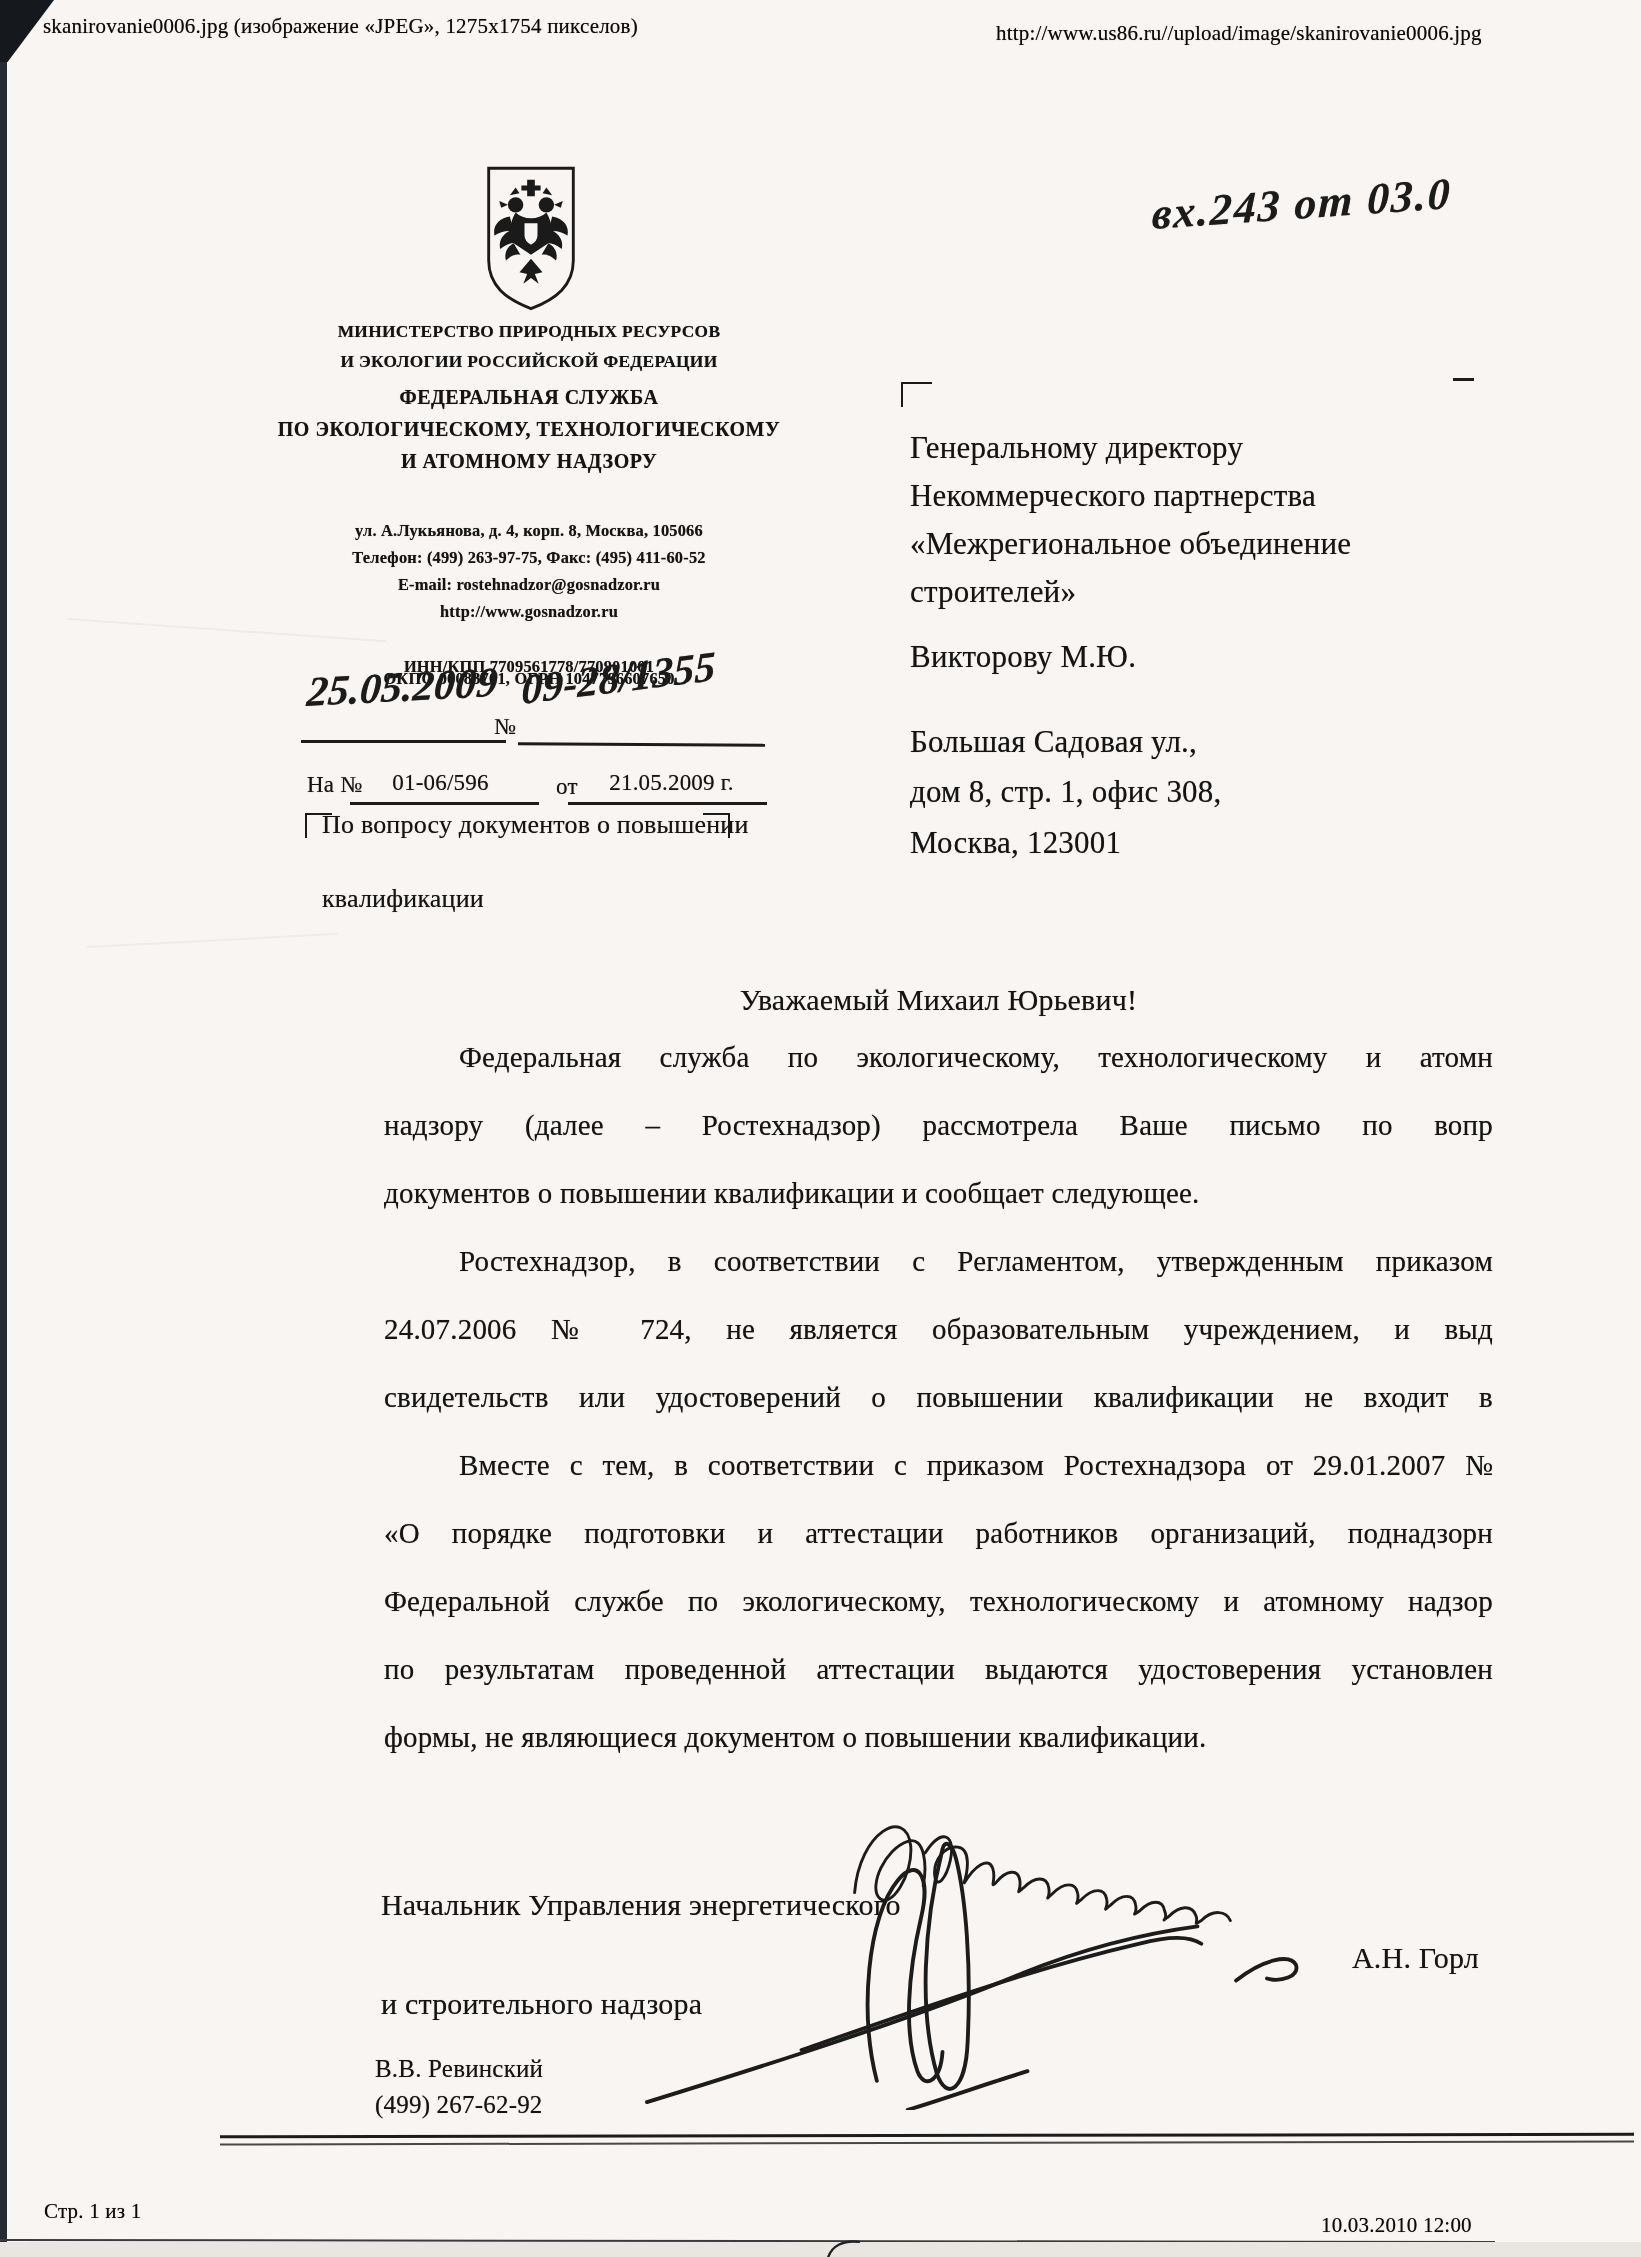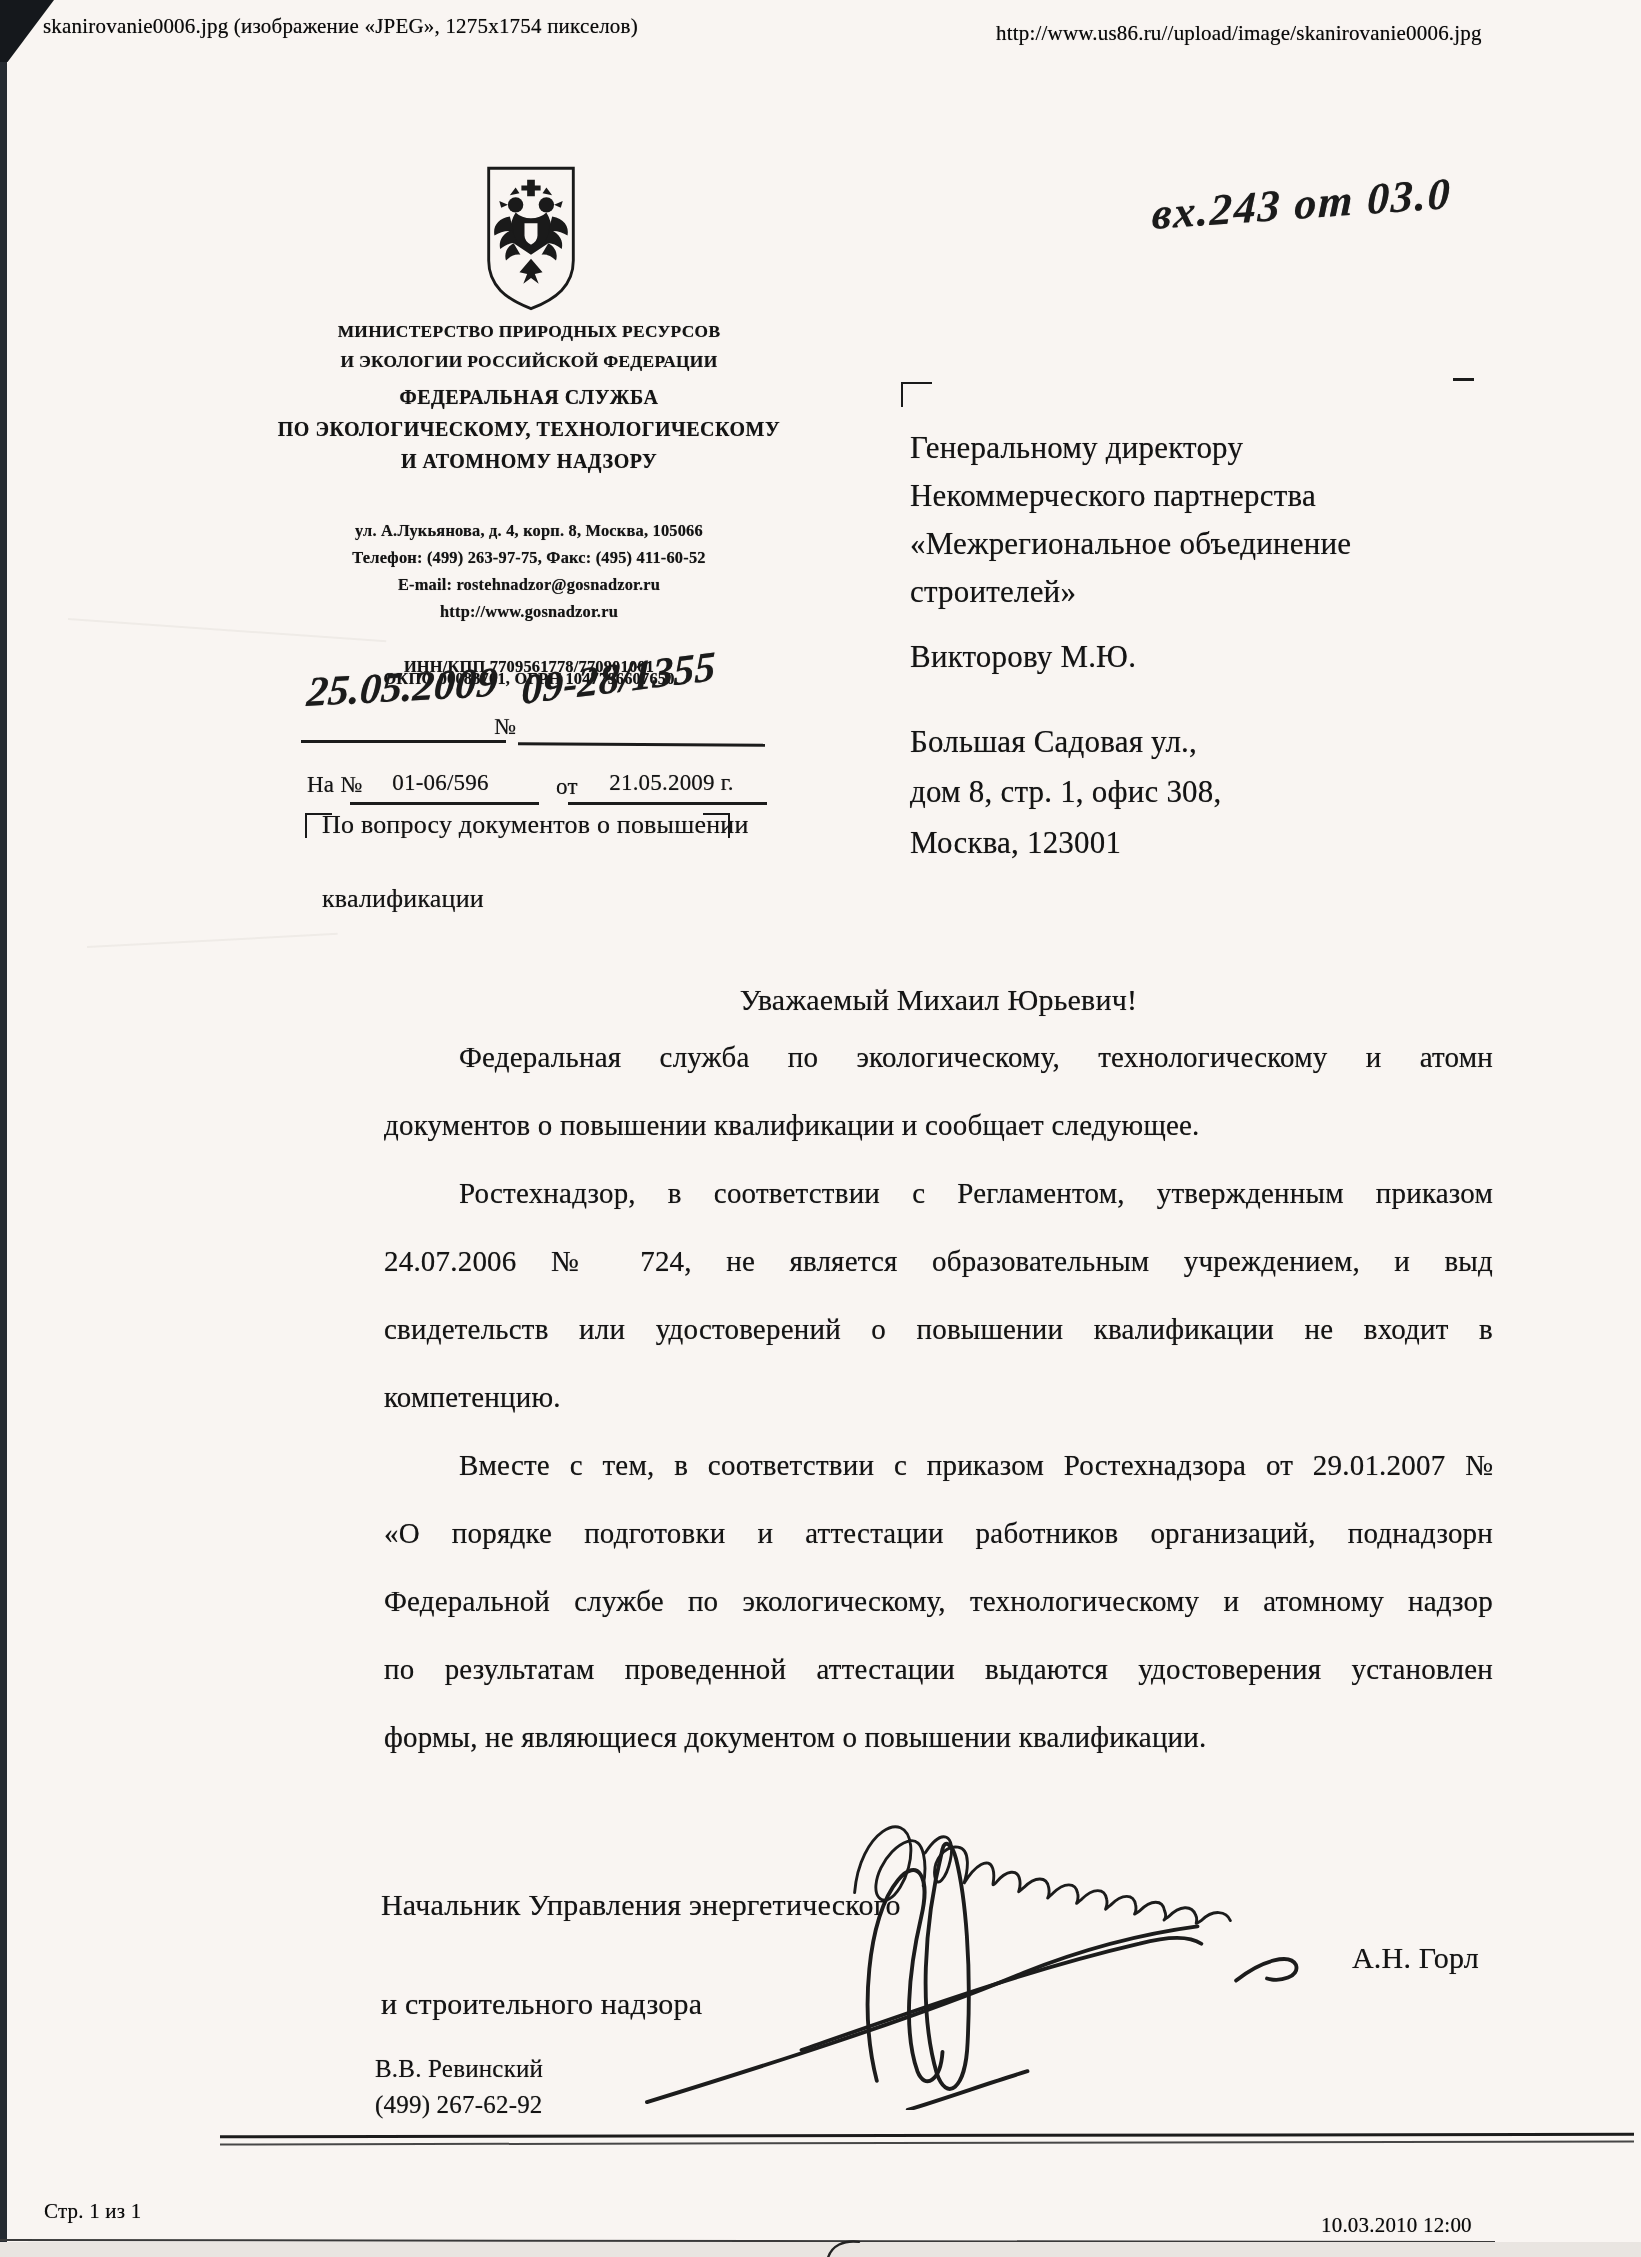--- a/index.html
+++ b/index.html
@@ -123,25 +123,25 @@
   <div class="abs rcp scan" style="left:910px;top:574px;">строителей»</div>
   <div class="abs rcp scan" style="left:910px;top:639px;">Викторову М.Ю.</div>
   <div class="abs rcp scan" style="left:910px;top:724px;">Большая Садовая ул.,</div>
   <div class="abs rcp scan" style="left:910px;top:774px;">дом 8, стр. 1, офис 308,</div>
   <div class="abs rcp scan" style="left:910px;top:825px;">Москва, 123001</div>
 
   <div class="abs scan" style="left:384px;top:983px;width:1109px;text-align:center;font-size:30px;">Уважаемый Михаил Юрьевич!</div>
 
   <div class="abs" style="left:384px;top:1041px;width:1109px;">
     <div class="body-line indent scan">Федеральная служба по экологическому, технологическому и атомн</div>
+    <div class="body-line scan">надзору (далее – Ростехнадзор) рассмотрела Ваше письмо по вопр</div>
     <div class="body-line lastline scan">документов о повышении квалификации и сообщает следующее.</div>
     <div class="body-line indent scan">Ростехнадзор, в соответствии с Регламентом, утвержденным приказом</div>
     <div class="body-line scan">24.07.2006 № 724, не является образовательным учреждением, и выд</div>
     <div class="body-line scan">свидетельств или удостоверений о повышении квалификации не входит в</div>
-    <div class="body-line lastline scan">компетенцию.</div>
     <div class="body-line indent scan">Вместе с тем, в соответствии с приказом Ростехнадзора от 29.01.2007 №</div>
     <div class="body-line scan">«О порядке подготовки и аттестации работников организаций, поднадзорн</div>
     <div class="body-line scan">Федеральной службе по экологическому, технологическому и атомному надзор</div>
     <div class="body-line scan">по результатам проведенной аттестации выдаются удостоверения установлен</div>
     <div class="body-line lastline scan">формы, не являющиеся документом о повышении квалификации.</div>
   </div>
 
   <div class="abs" style="left:618px;top:1791px;">
     <svg width="734" height="319" viewBox="0 0 760 330">
       <g stroke="#1c1c1c" fill="none" stroke-linecap="round">

